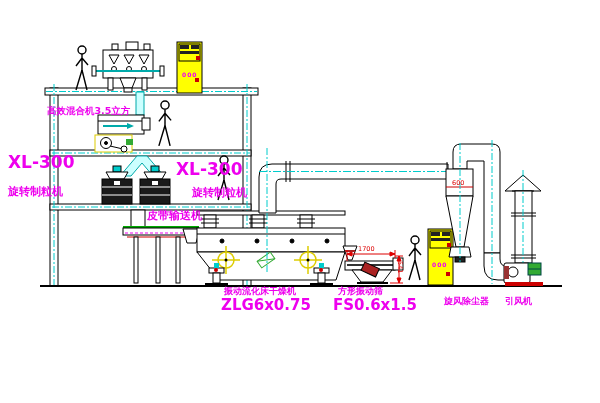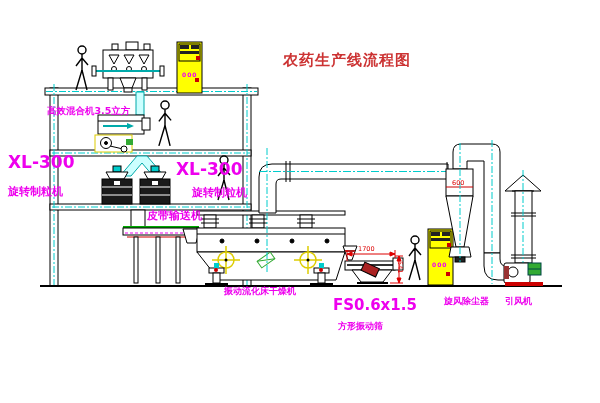--- a/index.html
+++ b/index.html
@@ -258,34 +258,34 @@
   <g transform="translate(224,156)" stroke="#000" fill="none" stroke-width="1.4">
     <circle cx="0" cy="4" r="4" fill="#fff"></circle>
     <path d="M0,8 L0,24 M0,12 L-6,20 M0,12 L6,19 M0,24 L-6,44 M0,24 L5,44"></path>
   </g>
   <g transform="translate(415,236)" stroke="#000" fill="none" stroke-width="1.4">
     <circle cx="0" cy="4" r="4" fill="#fff"></circle>
     <path d="M0,8 L0,24 M0,12 L-6,20 M0,12 L6,19 M0,24 L-6,44 M0,24 L5,44"></path>
   </g>
 </svg>
 
-  <div class="lbl title-cn" style="left:283px;top:53px;">农药生产线流程图</div>
 
   <div class="lbl mag" style="left:47px;top:106px;font-size:9.5px;">高效混合机3.5立方</div>
 
   <div class="lbl mag model-lg" style="left:8px;top:154px;">XL-300</div>
   <div class="lbl mag cn-xs" style="left:8px;top:186px;">旋转制粒机</div>
   <div class="lbl mag model-lg" style="left:176px;top:161px;">XL-300</div>
   <div class="lbl mag cn-xs" style="left:192px;top:187px;">旋转制粒机</div>
 
   <div class="lbl mag cn-xs" style="left:147px;top:210px;">皮带输送机</div>
 
   <div class="lbl mag cn-s" style="left:224px;top:287px;text-align:center;">振动流化床干燥机</div>
-
-  <div class="lbl mag cn-s" style="left:338px;top:287px;margin-top:35px;">方形振动筛</div>
+  <div class="lbl mag model-md" style="left:221px;top:298px;">ZLG6x0.75</div>
+
+  <div class="lbl mag cn-s" style="left:338px;top:287px;">方形振动筛</div>
   <div class="lbl mag model-md" style="left:333px;top:298px;">FS0.6x1.5</div>
 
   <div class="lbl mag cn-s" style="left:444px;top:297px;">旋风除尘器</div>
   <div class="lbl mag cn-s" style="left:505px;top:297px;">引风机</div>
 
   <div class="lbl cab-txt" style="left:182px;top:72px;">000</div>
   <div class="lbl cab-txt" style="left:432px;top:262px;">000</div>
 
   <div class="lbl dim" style="left:452px;top:180px;">600</div>
   <div class="lbl dim" style="left:358px;top:246px;">1700</div>

